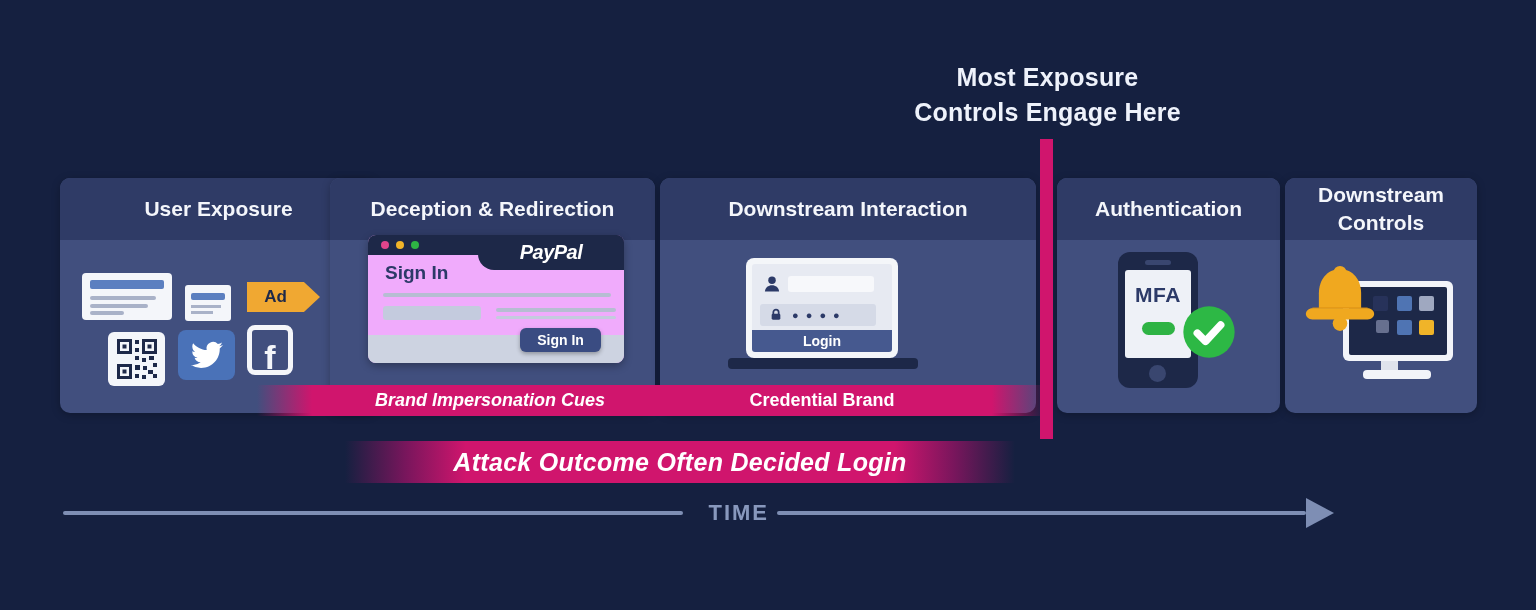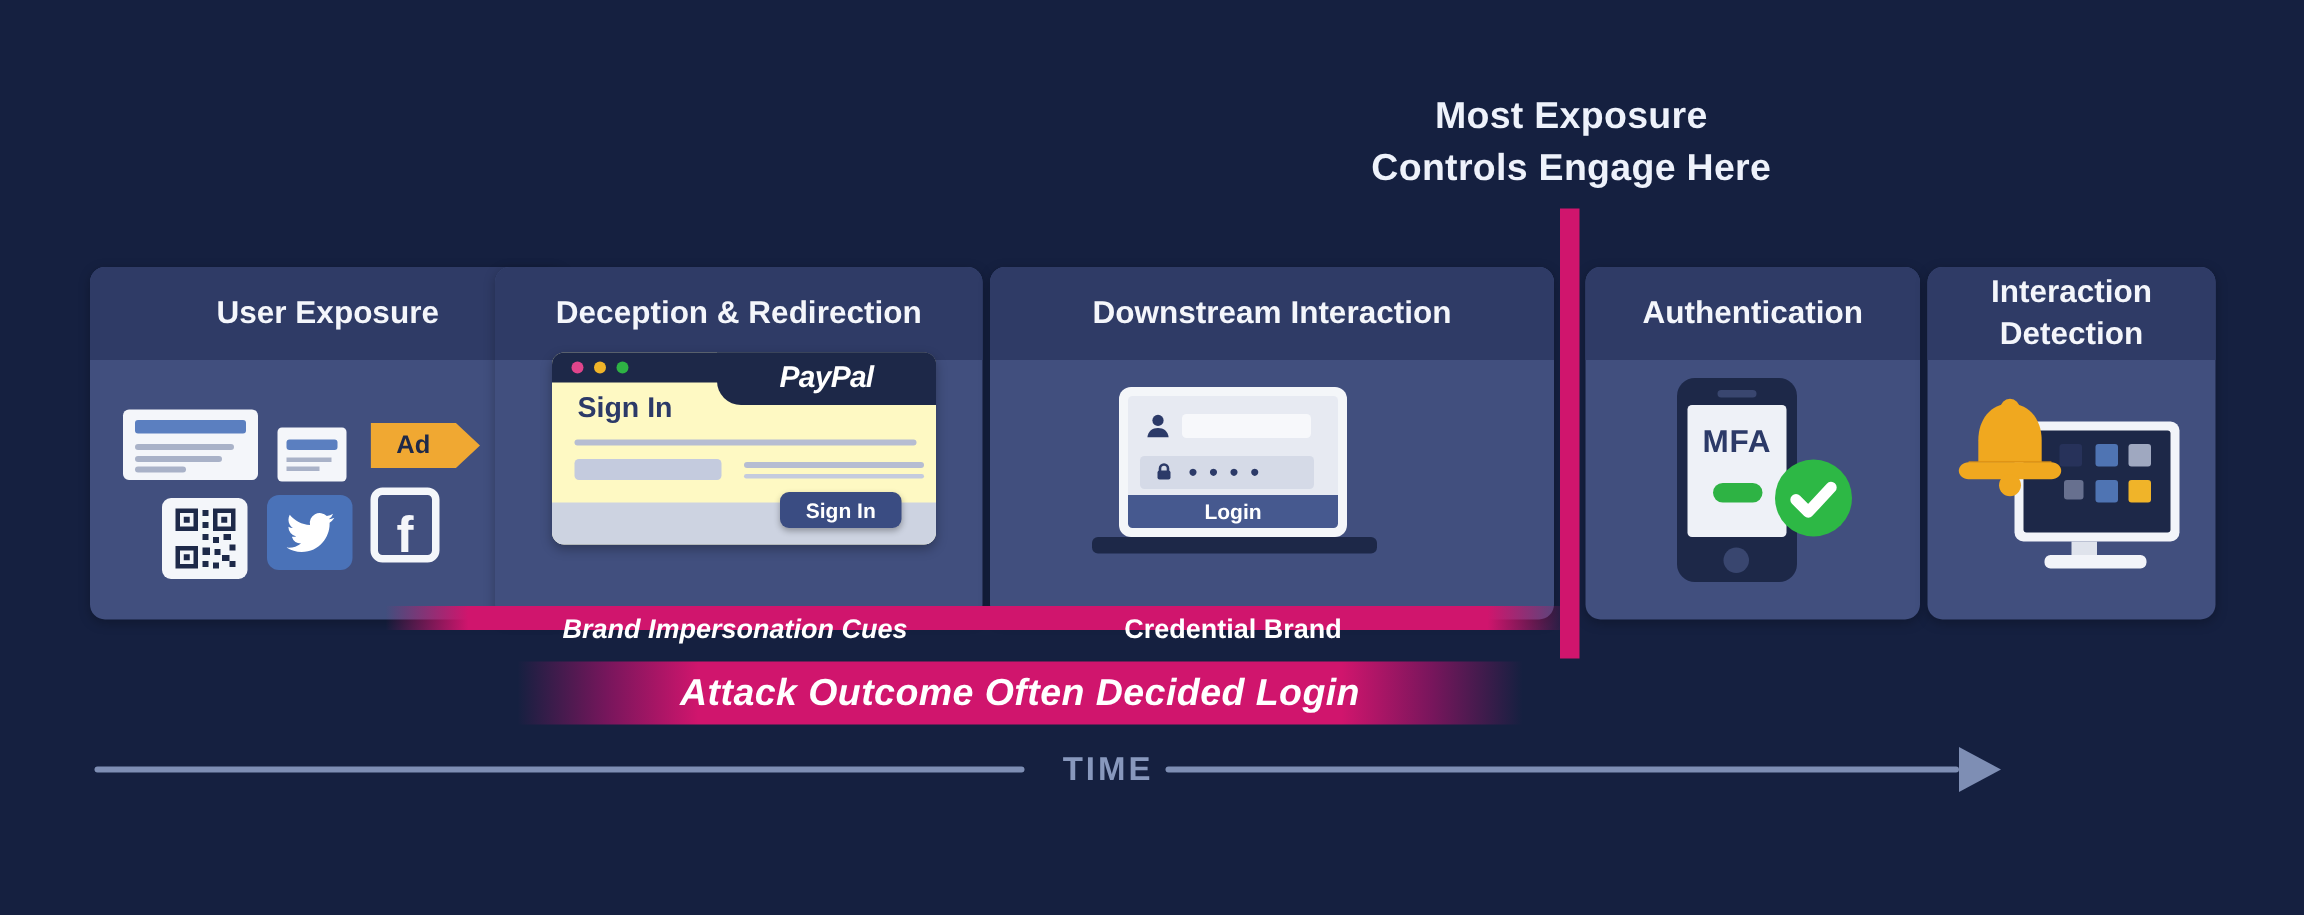--- a/index.html
+++ b/index.html
@@ -59,21 +59,21 @@
   }
   .qr{position:absolute;left:48px;top:154px;width:57px;height:54px;background:#f4f6fa;border-radius:6px;
       display:flex;align-items:center;justify-content:center;}
   .tw{position:absolute;left:118px;top:152px;width:57px;height:50px;background:#4a72b8;border-radius:8px;
       display:flex;align-items:center;justify-content:center;}
   .fb{position:absolute;left:187px;top:147px;width:46px;height:50px;border:5px solid #f4f6fa;border-radius:8px;
       box-sizing:border-box;display:flex;align-items:flex-end;justify-content:center;overflow:hidden;}
   .fb span{color:#f4f6fa;font-size:34px;font-weight:bold;line-height:30px;margin-bottom:-2px;}
 
   
-  .browser{position:absolute;left:38px;top:57px;width:256px;height:128px;background:#fef9c3;
+  .browser{position:absolute;left:38px;top:57px;width:256px;height:128px;background:#f0abfc;
            border-radius:8px;box-shadow:0 3px 8px rgba(0,0,0,.3);}
   .titlebar{position:absolute;top:0;left:0;right:0;height:20px;background:#1d2848;border-radius:8px 8px 0 0;}
   .dots{position:absolute;left:13px;top:6px;display:flex;gap:7px;}
   .dots i{width:8px;height:8px;border-radius:50%;display:block;}
   .dot-pink{background:#e0458c;} .dot-yellow{background:#f0b429;} .dot-green{background:#2eb344;}
   .paypal-tab{position:absolute;top:0;right:0;width:146px;height:35px;background:#1d2848;
               border-radius:0 8px 0 16px;display:flex;align-items:center;justify-content:center;}
   .paypal-tab span{color:#fff;font-size:20px;font-weight:bold;font-style:italic;letter-spacing:-.5px;}
   .bw-heading{position:absolute;left:17px;top:27px;color:#2c3a68;font-size:19px;font-weight:bold;}
   .bw-hr{position:absolute;left:15px;top:58px;width:228px;height:4px;background:#b6bdd2;border-radius:2px;}
@@ -117,21 +117,21 @@
   .t3{left:70px;top:9px;background:#9fa8c0;}
   .t4{left:27px;top:33px;background:#67708f;width:13px;height:13px;}
   .t5{left:48px;top:33px;background:#4f74b3;}
   .t6{left:70px;top:33px;background:#f0b429;}
   .stand-neck{position:absolute;left:96px;top:183px;width:17px;height:11px;background:#dfe3ec;z-index:2;}
   .stand-base{position:absolute;left:78px;top:192px;width:68px;height:9px;background:#f2f4f9;border-radius:4px;z-index:2;}
   .bell{position:absolute;left:16px;top:83px;width:78px;height:78px;z-index:3;}
 
   
   .band{
-    position:absolute;left:257px;top:404px;width:790px;height:16px;z-index:6;
+    position:absolute;left:257px;top:385px;width:790px;height:31px;z-index:6;
     background:linear-gradient(90deg, rgba(208,21,110,0) 0%, #d0156d 7%, #d0156d 93%, rgba(208,21,110,0) 100%);
   }
   .band-label{position:absolute;top:0;height:31px;line-height:31px;color:#fff;font-size:18px;font-weight:bold;
               white-space:nowrap;transform:translateX(-50%);}
   .band-label.italic{font-style:italic;}
   #band-brand{left:233px;}
   #band-replay{left:565px;}
 
   
   .banner{
@@ -270,21 +270,21 @@
       </div>
       <div class="ph-home"></div>
     </div>
     <svg class="check" viewBox="0 0 48 48">
       <circle cx="24" cy="24" r="22" fill="#2db845"></circle>
       <path d="M14 25l7 7 13-14" stroke="#ffffff" stroke-width="6.5" fill="none" stroke-linecap="round" stroke-linejoin="round"></path>
     </svg>
   </div>
 
   <div class="panel" id="panel-5">
-    <div class="panel-header">Interaction Detection</div>
+    <div class="panel-header">Downstream Controls</div>
     <div class="monitor">
       <div class="mscreen">
         <span class="tile t1"></span>
         <span class="tile t2"></span>
         <span class="tile t3"></span>
         <span class="tile t4"></span>
         <span class="tile t5"></span>
         <span class="tile t6"></span>
       </div>
     </div>

